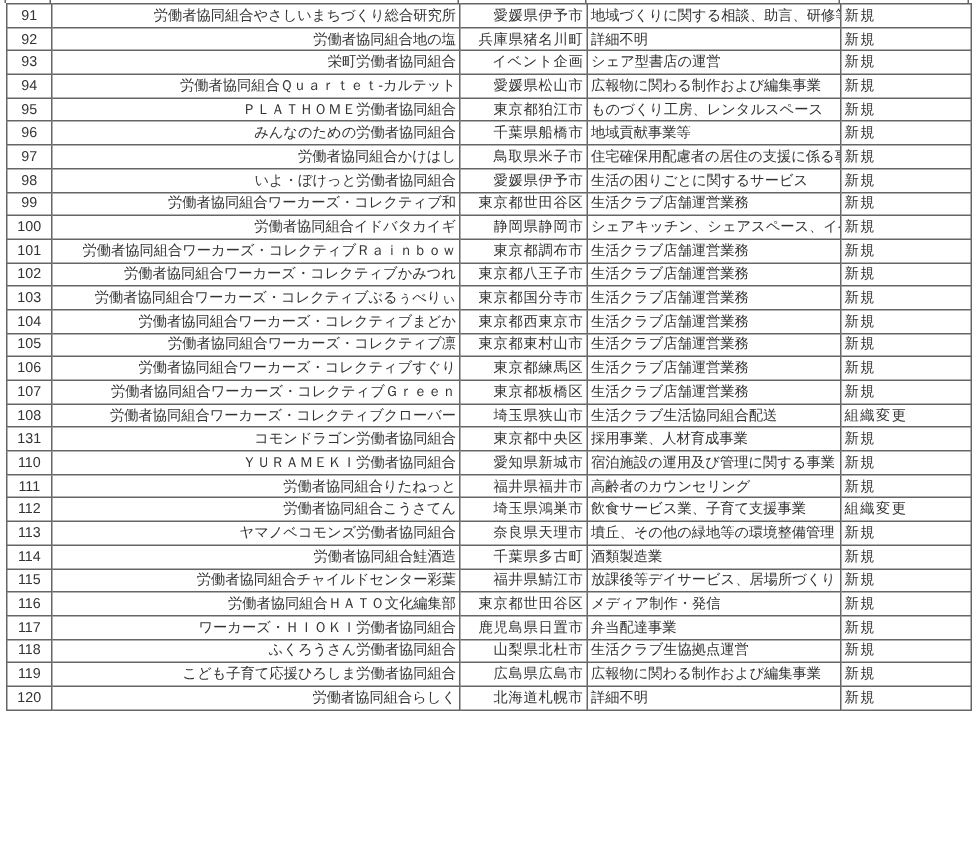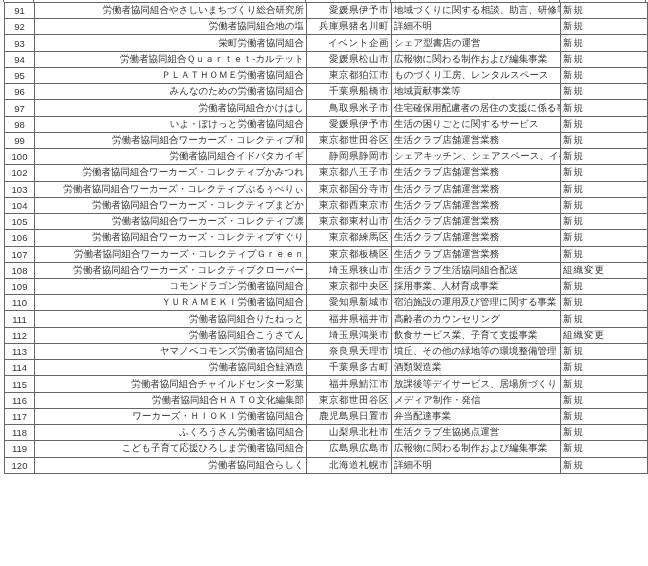--- a/index.html
+++ b/index.html
@@ -134,20 +134,27 @@
           <td class="col-status">新規</td>
         </tr>
         <tr>
           <td class="col-no">100</td>
           <td class="col-name">労働者協同組合イドバタカイギ</td>
           <td class="col-location">静岡県静岡市</td>
           <td class="col-business">シェアキッチン、シェアスペース、イベント企画</td>
           <td class="col-status">新規</td>
         </tr>
         <tr>
+          <td class="col-no">101</td>
+          <td class="col-name">労働者協同組合ワーカーズ・コレクティブＲａｉｎｂｏｗ</td>
+          <td class="col-location">東京都調布市</td>
+          <td class="col-business">生活クラブ店舗運営業務</td>
+          <td class="col-status">新規</td>
+        </tr>
+        <tr>
           <td class="col-no">102</td>
           <td class="col-name">労働者協同組合ワーカーズ・コレクティブかみつれ</td>
           <td class="col-location">東京都八王子市</td>
           <td class="col-business">生活クラブ店舗運営業務</td>
           <td class="col-status">新規</td>
         </tr>
         <tr>
           <td class="col-no">103</td>
           <td class="col-name">労働者協同組合ワーカーズ・コレクティブぶるぅべりぃ</td>
           <td class="col-location">東京都国分寺市</td>
@@ -183,21 +190,21 @@
           <td class="col-status">新規</td>
         </tr>
         <tr>
           <td class="col-no">108</td>
           <td class="col-name">労働者協同組合ワーカーズ・コレクティブクローバー</td>
           <td class="col-location">埼玉県狭山市</td>
           <td class="col-business">生活クラブ生活協同組合配送</td>
           <td class="col-status">組織変更</td>
         </tr>
         <tr>
-          <td class="col-no">109</td>
+          <td class="col-no">131</td>
           <td class="col-name">コモンドラゴン労働者協同組合</td>
           <td class="col-location">東京都中央区</td>
           <td class="col-business">採用事業、人材育成事業</td>
           <td class="col-status">新規</td>
         </tr>
         <tr>
           <td class="col-no">110</td>
           <td class="col-name">ＹＵＲＡＭＥＫＩ労働者協同組合</td>
           <td class="col-location">愛知県新城市</td>
           <td class="col-business">宿泊施設の運用及び管理に関する事業</td>

